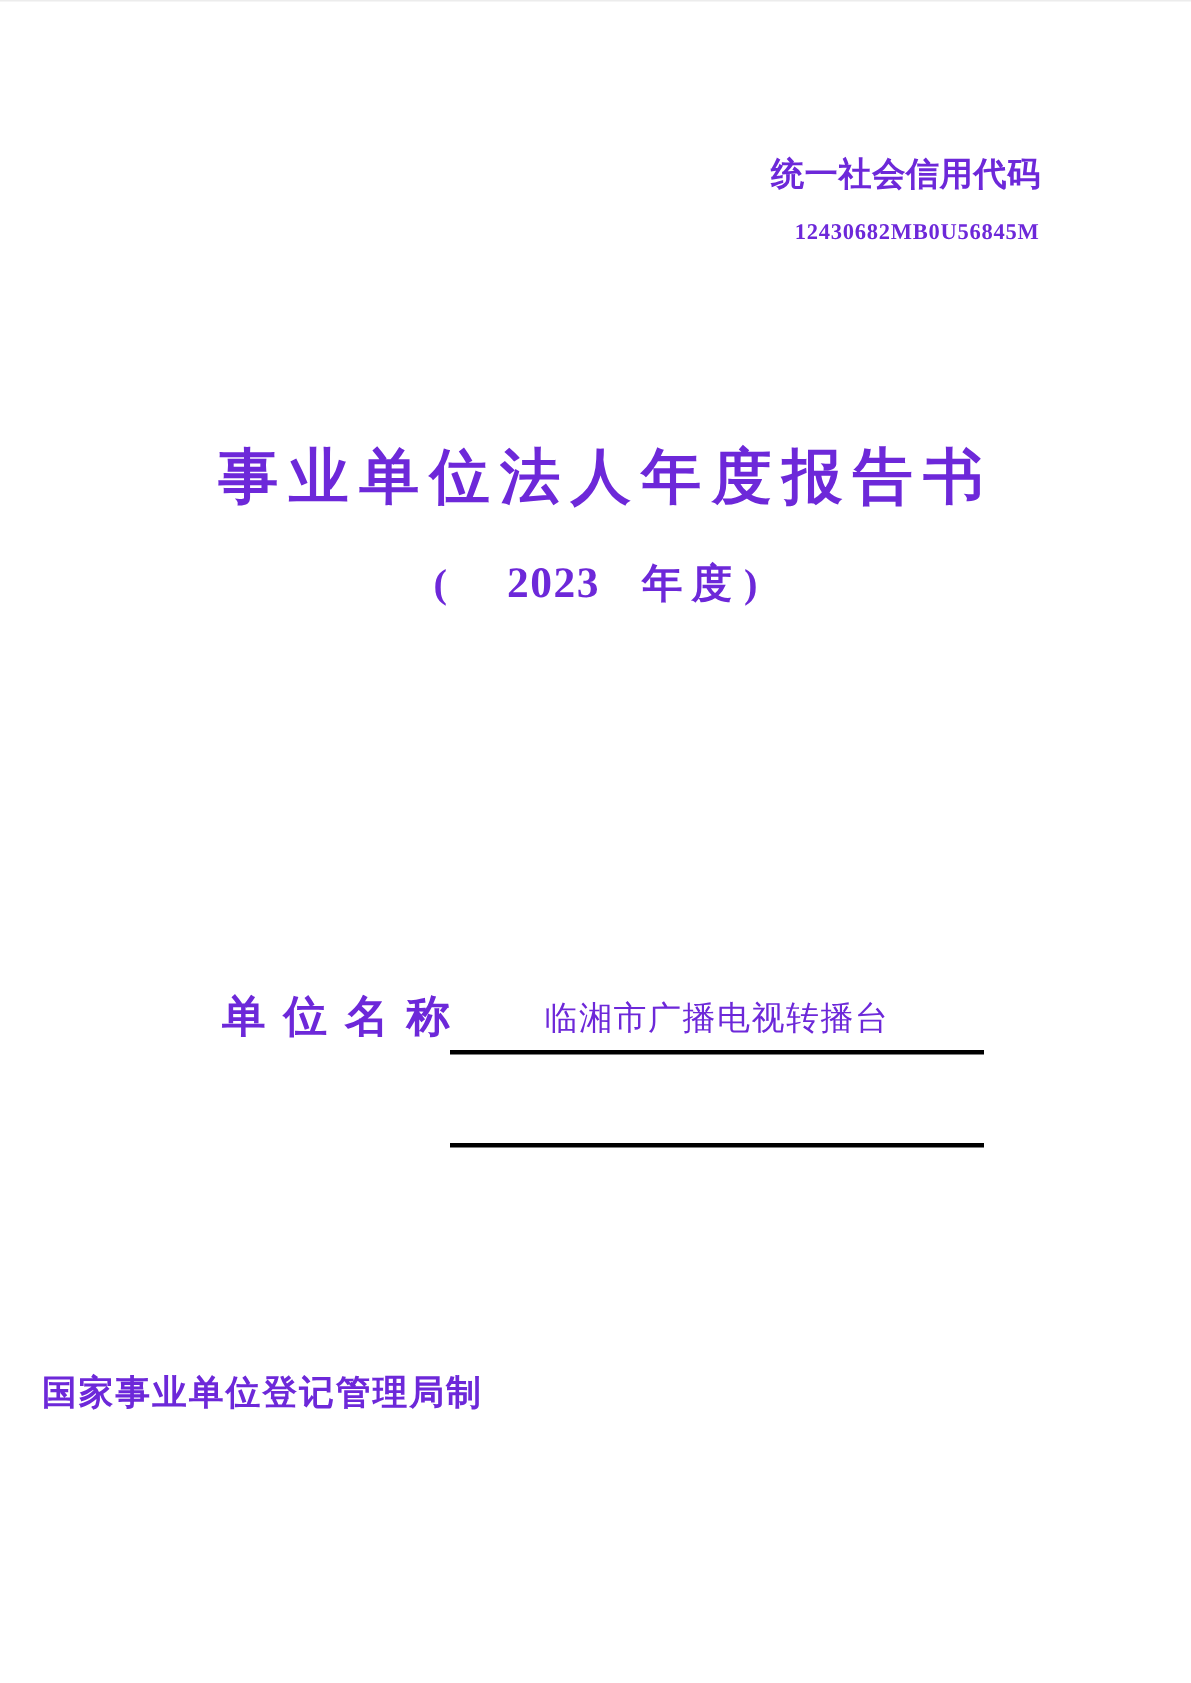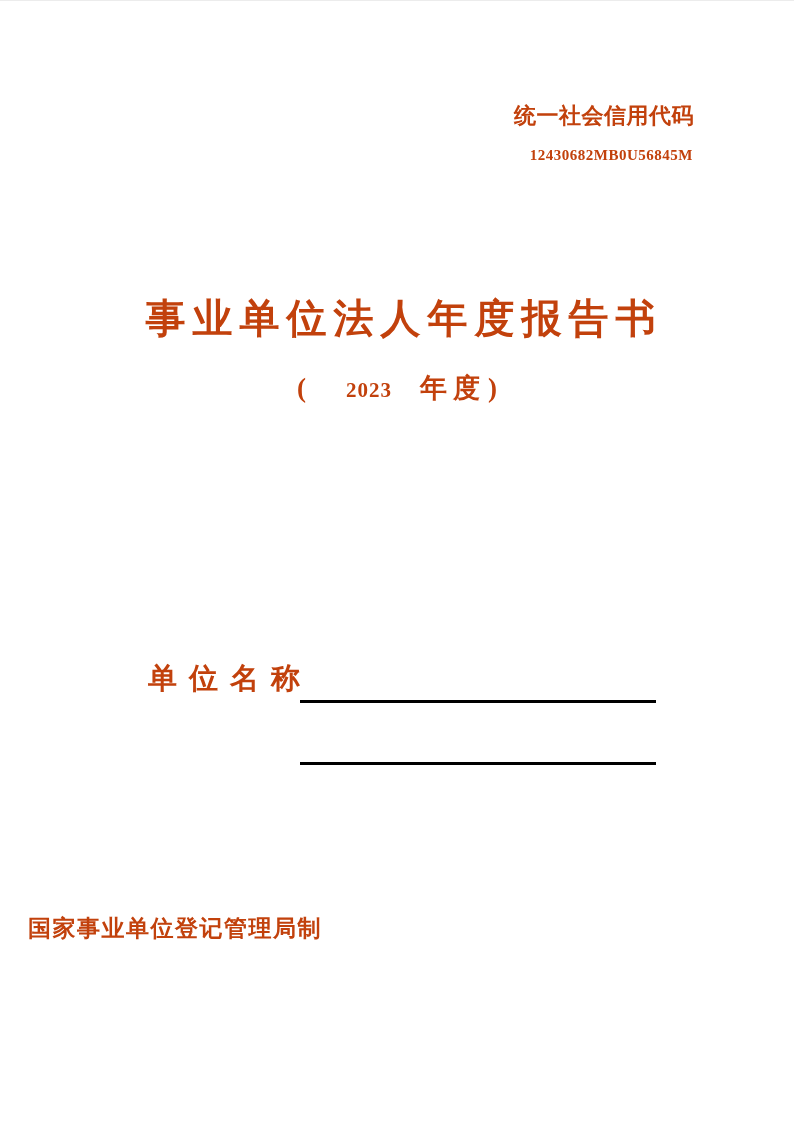--- a/index.html
+++ b/index.html
@@ -5,21 +5,21 @@
   html, body {
     margin: 0;
     padding: 0;
     background: #ffffff;
   }
   .page {
     position: relative;
     width: 794px;
     height: 1122px;
     background: #ffffff;
-    color: #c2410c;
+    color: #6d28d9;
     font-family: "Liberation Sans", sans-serif;
     overflow: hidden;
     border-top: 1px solid #ececec;
     box-sizing: border-box;
   }
   .credit-label {
     position: absolute;
     top: 104px;
     right: 100px;
     font-family: "Liberation Serif", serif;
@@ -60,21 +60,21 @@
     width: 794px;
     text-align: center;
     font-family: "Liberation Serif", serif;
     font-weight: bold;
     font-size: 27px;
     line-height: 1;
     white-space: nowrap;
   }
   .year-line .paren-open { margin-right: 40px; }
   .year-line .year {
-    font-size: 21px;
+    font-size: 29px;
     letter-spacing: 1px;
     margin-right: 28px;
   }
   .year-line .period { letter-spacing: 6px; margin-top: 32px; }
   .year-line .paren-close { margin-left: 2px; }
   .field-label {
     position: absolute;
     left: 148px;
     width: 152px;
     font-family: "Liberation Sans", sans-serif;
@@ -132,20 +132,21 @@
   <div class="credit-value">12430682MB0U56845M</div>
 
   <h1 class="title">事业单位法人年度报告书</h1>
 
   <div class="year-line">
     <span class="paren-open">(</span><span class="year">2023</span><span class="period">年度</span><span class="paren-close">)</span>
   </div>
 
   <div class="field-label label-1">单位名称</div>
 
+  <div class="field-value value-1">临湘市广播电视转播台</div>
 
   <div class="field-line line-1"></div>
 
 
   <div class="field-value value-2"></div>
 
   <div class="field-line line-2"></div>
 
   <div class="footer">国家事业单位登记管理局制</div>
 

